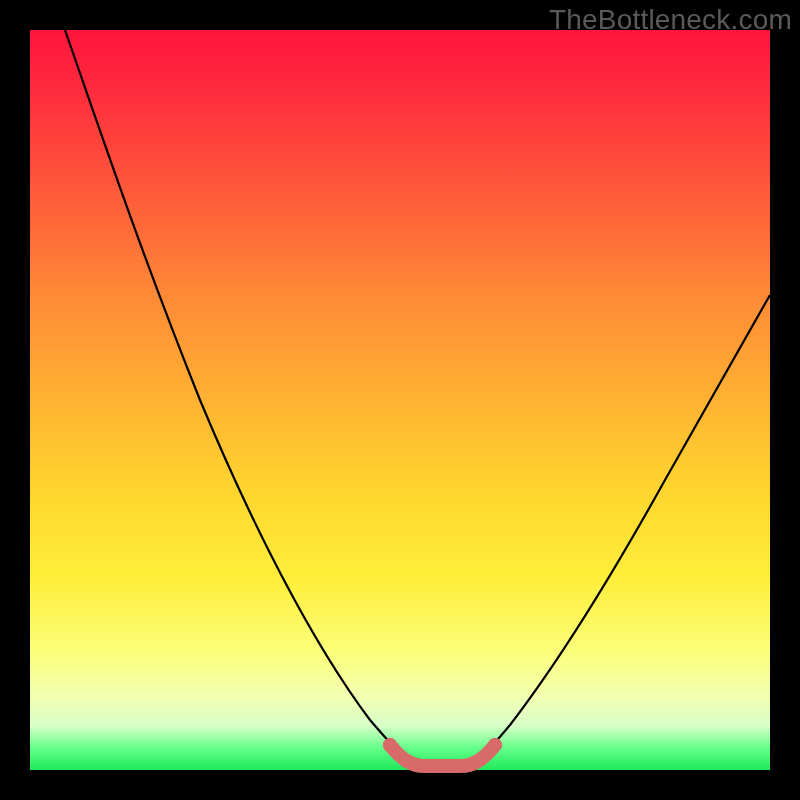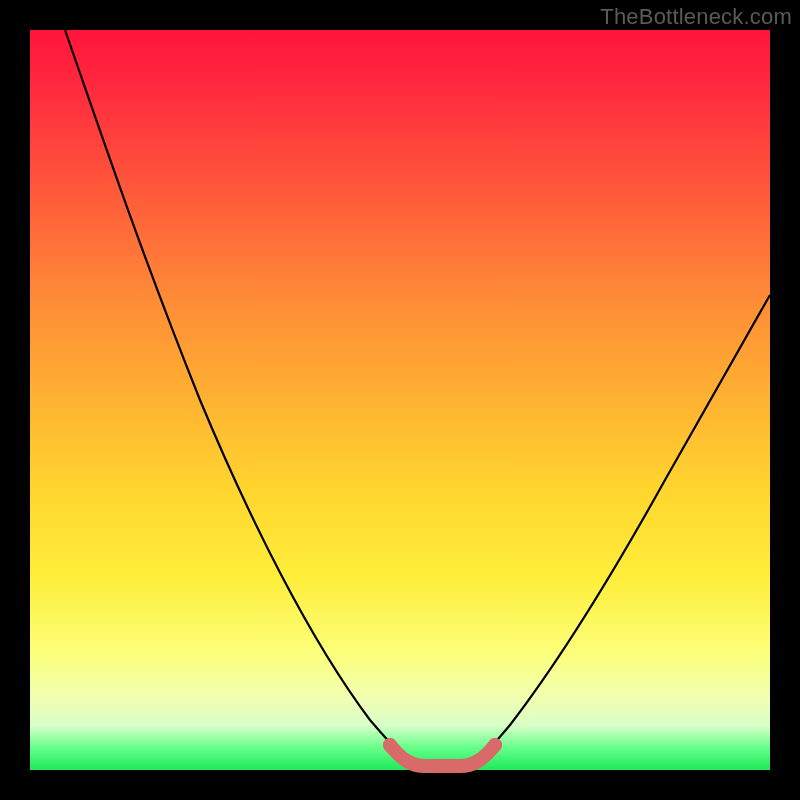--- a/index.html
+++ b/index.html
@@ -44,21 +44,21 @@
     left: 0; top: 0;
     width: 740px;
     height: 740px;
     overflow: visible;
   }
   .watermark {
     position: absolute;
     top: 4px;
     right: 8px;
     color: #5a5a5a;
-    font-size: 22px;
+    font-size: 28px;
     font-weight: 500;
     letter-spacing: 0.2px;
     user-select: none;
   }
 </style>
 </head>
 <body>
 
 <div class="frame">
   <div class="watermark">TheBottleneck.com</div>

